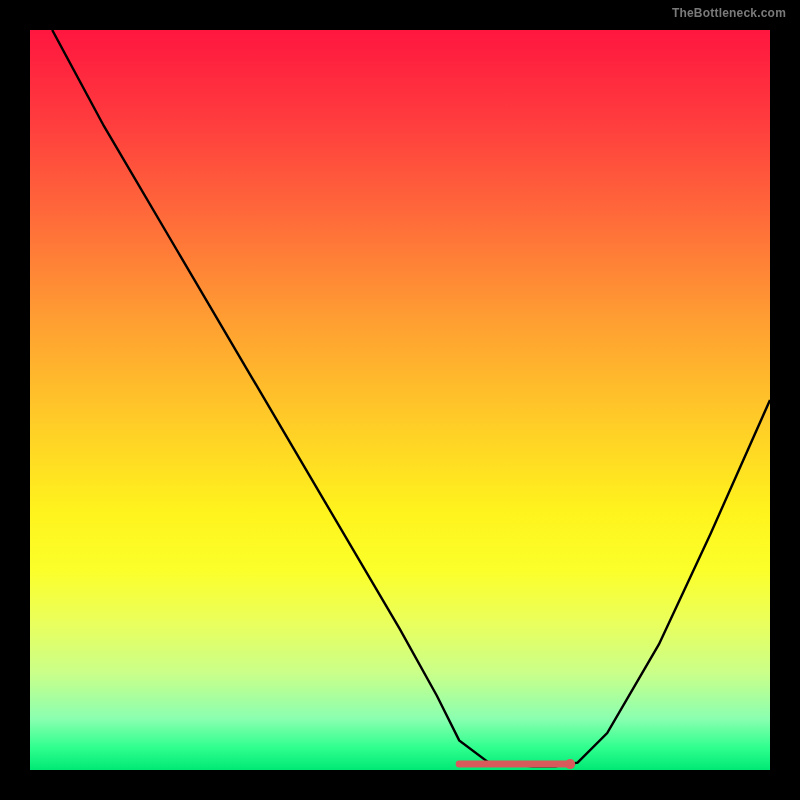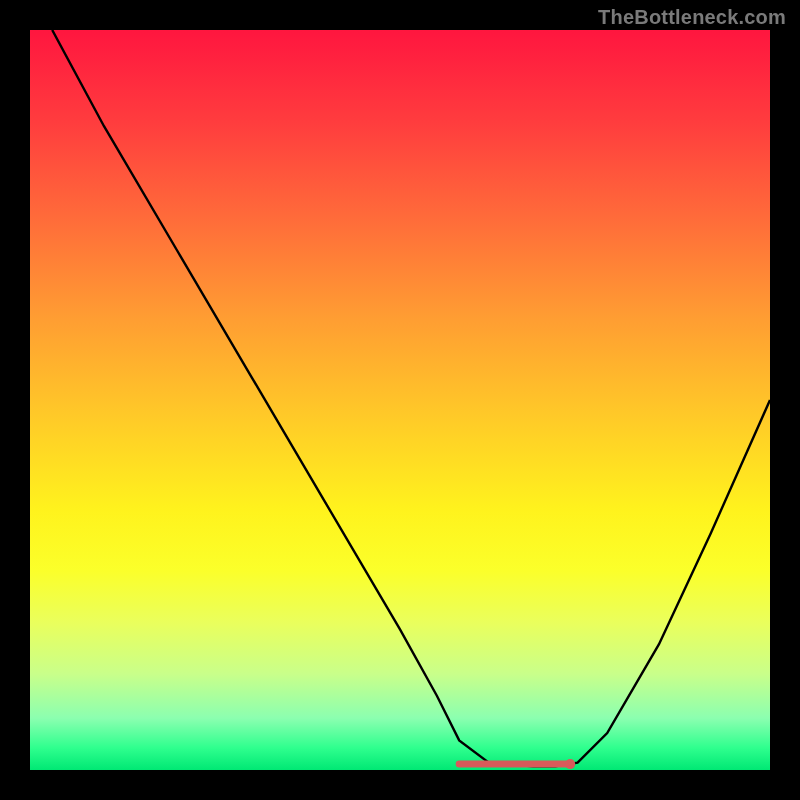--- a/index.html
+++ b/index.html
@@ -1,17 +1,17 @@
 <!DOCTYPE html>
 <html><head>
 <meta charset="utf-8">
 <style>
   html,body{margin:0;padding:0;width:800px;height:800px;background:#000;overflow:hidden;font-family:Arial,Helvetica,sans-serif}
   .stage{position:relative;width:800px;height:800px}
-  .watermark{position:absolute;top:6px;right:14px;color:#7a7a7a;font-size:20px;font-weight:600;letter-spacing:.2px}
+  .watermark{position:absolute;top:6px;right:14px;color:#7a7a7a;font-size:12px;font-weight:600;letter-spacing:.2px}
   
   .plot{position:absolute;left:30px;top:30px;width:740px;height:740px;
         background:linear-gradient(to bottom,
           #ff163f 0%,
           #ff3b3e 12%,
           #ff6a3a 25%,
           #ff9a33 38%,
           #ffc928 52%,
           #fff31d 65%,
           #fbff2a 73%,

